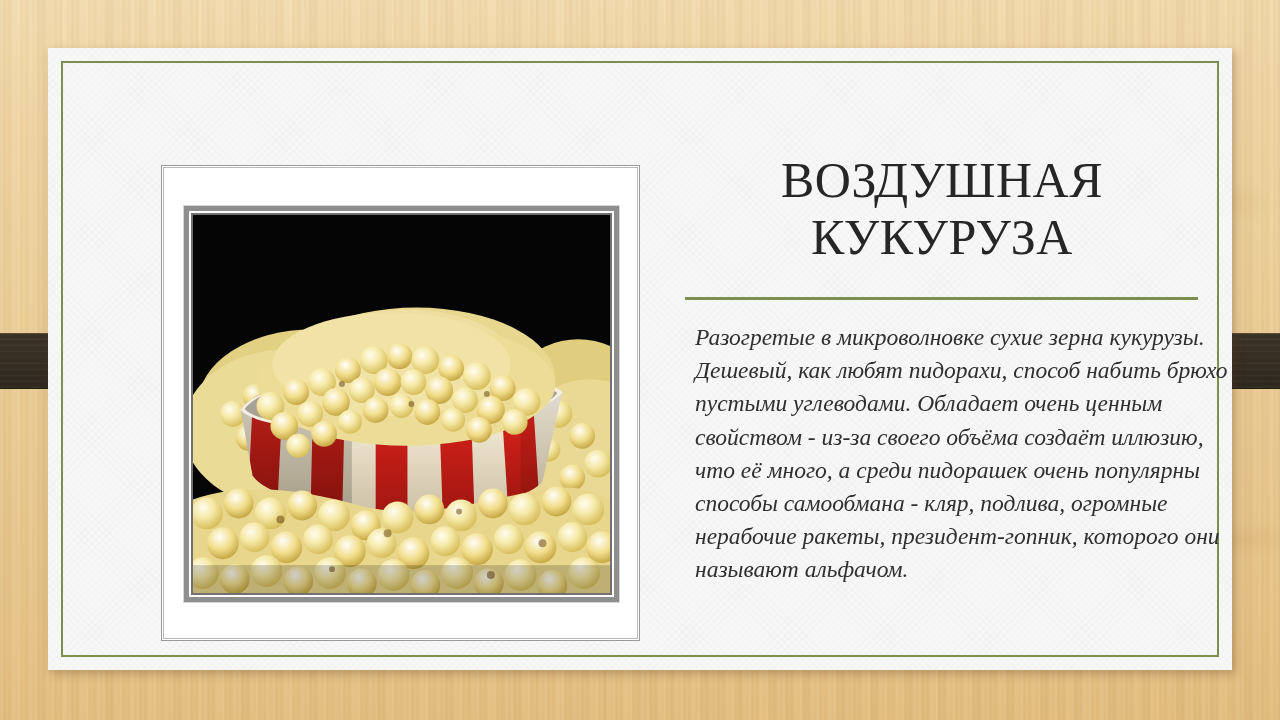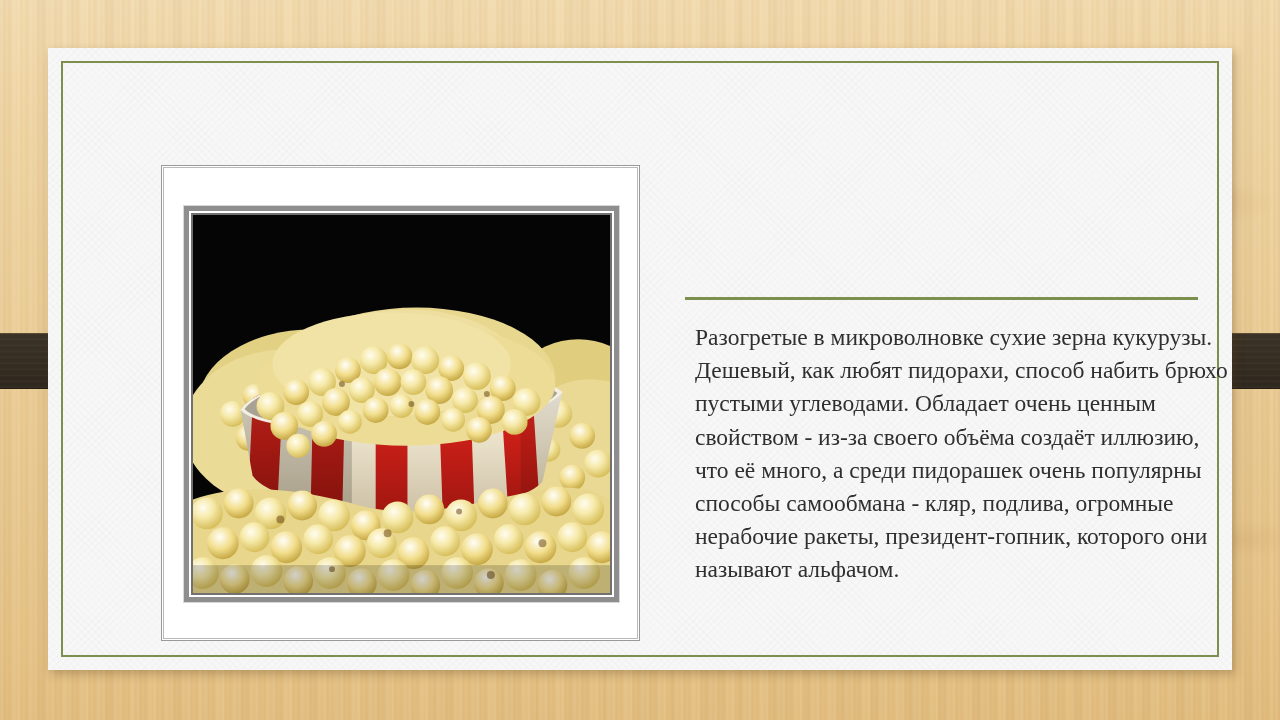--- a/index.html
+++ b/index.html
@@ -162,20 +162,21 @@
   }
   .body-text {
     position: absolute;
     left: 647px;
     top: 273px;
     width: 540px;
     font-size: 23.5px;
     line-height: 33.2px;
     color: #2f2f2f;
     margin: 0;
+    font-style: italic;
   }
 </style>
 </head>
 <body>
 
 <div id="slide">
 
   <div class="wood">
     <div class="wood-knot" style="left:120px;  top:60px;  width:190px; height:40px;"></div>
     <div class="wood-knot" style="left:40px;   top:420px; width:150px; height:34px;"></div>
@@ -399,17 +400,18 @@
                 </g>
 
                 <rect x="0" y="352" width="420" height="28" fill="#000" opacity="0.18"></rect>
               </g>
             </g>
           </svg>
         </div>
       </div>
     </div>
 
+    <h1 class="title">ВОЗДУШНАЯ КУКУРУЗА</h1>
     <div class="title-rule"></div>
 
     <p class="body-text">Разогретые в микроволновке сухие зерна кукурузы. Дешевый, как любят пидорахи, способ набить брюхо пустыми углеводами. Обладает очень ценным свойством - из-за своего объёма создаёт иллюзию, что её много, а среди пидорашек очень популярны способы самообмана - кляр, подлива, огромные нерабочие ракеты, президент-гопник, которого они называют альфачом.</p>
   </div>
 </div>
 
 </body></html>

